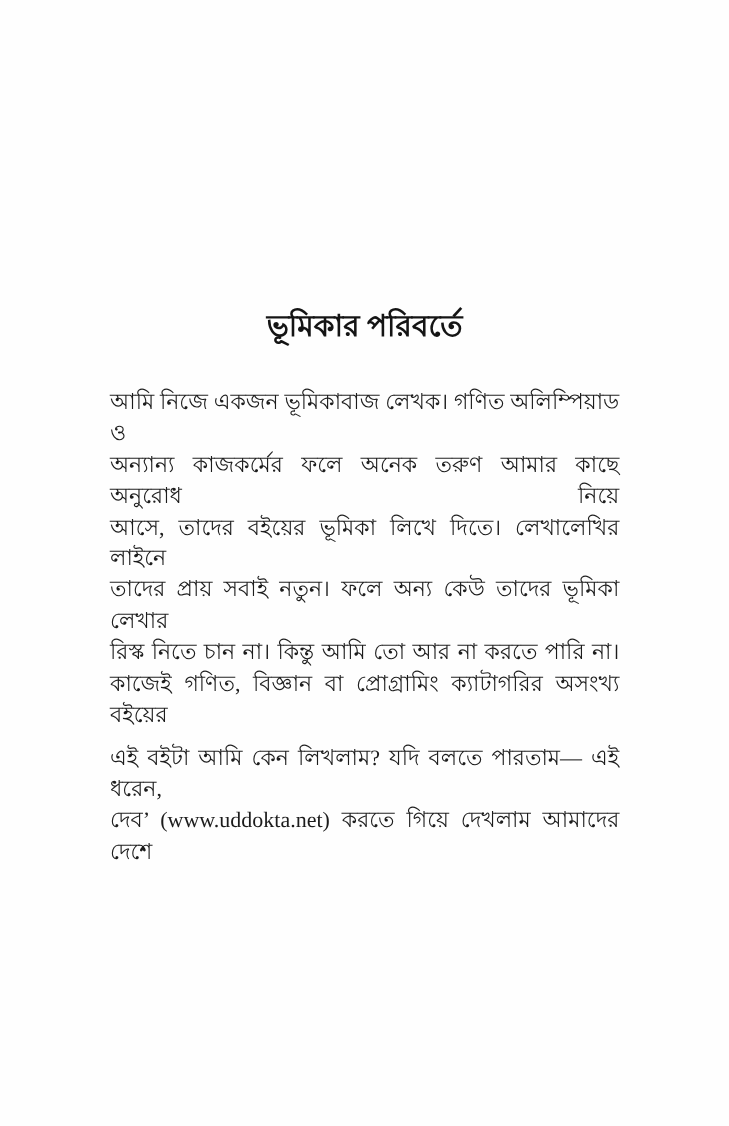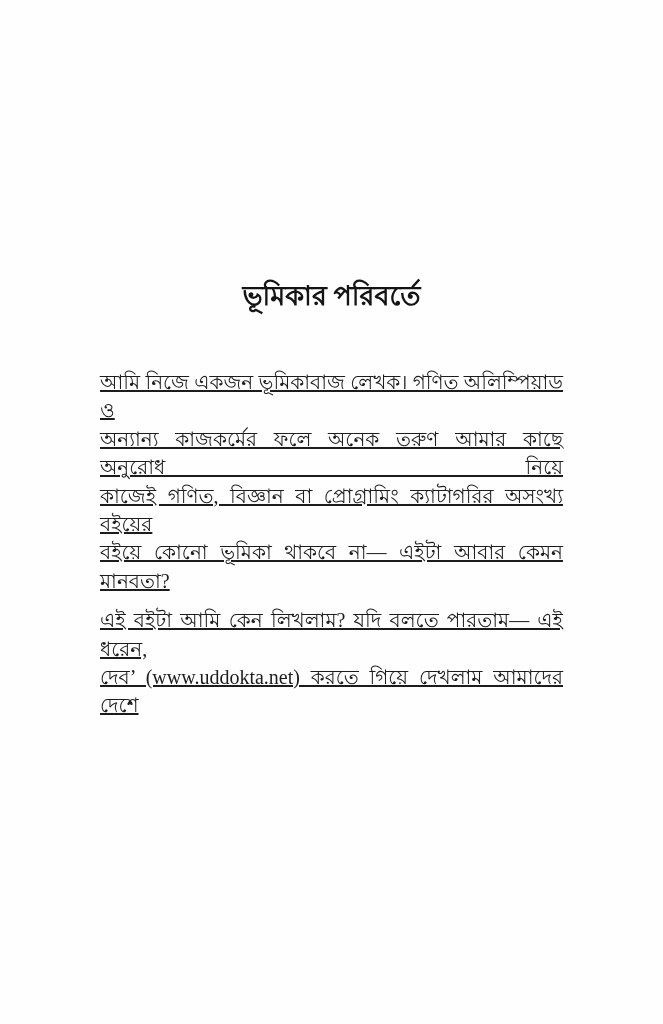--- a/index.html
+++ b/index.html
@@ -19,29 +19,28 @@
     position: absolute;
     top: 276px;
     left: 100px;
     width: 463px;
   }
   .title {
     text-align: center;
     font-size: 27px;
     font-weight: bold;
     color: #141414;
-    margin: 0 0 52px 0;
+    margin: 0 0 36px 0;
     line-height: 40px;
   }
   .para {
     font-size: 20px;
     line-height: 28.4px;
     color: #1c1c1c;
     margin: 0;
-    text-decoration: underline;
   }
   .para + .para {
     margin-top: 11px;
   }
   .line {
     text-align: justify;
     text-align-last: justify;
     min-height: 28.4px;
   }
 </style>
@@ -49,22 +48,24 @@
 <body>
 
 <div class="page">
   <div class="content">
 
     <h1 class="title">ভূমিকার পরিবর্তে</h1>
 
     <div class="para">
       <div class="line">আমি নিজে একজন ভূমিকাবাজ লেখক। গণিত অলিম্পিয়াড ও</div>
       <div class="line">অন্যান্য কাজকর্মের ফলে অনেক তরুণ আমার কাছে অনুরোধ নিয়ে</div>
+      <div class="line">আসে, তাদের বইয়ের ভূমিকা লিখে দিতে। লেখালেখির লাইনে</div>
+      <div class="line">তাদের প্রায় সবাই নতুন। ফলে অন্য কেউ তাদের ভূমিকা লেখার</div>
+      <div class="line">রিস্ক নিতে চান না। কিন্তু আমি তো আর না করতে পারি না।</div>
       <div class="line">কাজেই গণিত, বিজ্ঞান বা প্রোগ্রামিং ক্যাটাগরির অসংখ্য বইয়ের</div>
-      <div class="line">বইয়ে কোনো ভূমিকা থাকবে না— এইটা আবার কেমন মানবতা?</div>
     </div>
 
     <div class="para">
       <div class="line">এই বইটা আমি কেন লিখলাম? যদি বলতে পারতাম— এই ধরেন,</div>
       <div class="line">দেব’ (www.uddokta.net) করতে গিয়ে দেখলাম আমাদের দেশে</div>
 
     </div>
 
   </div>
 </div>

